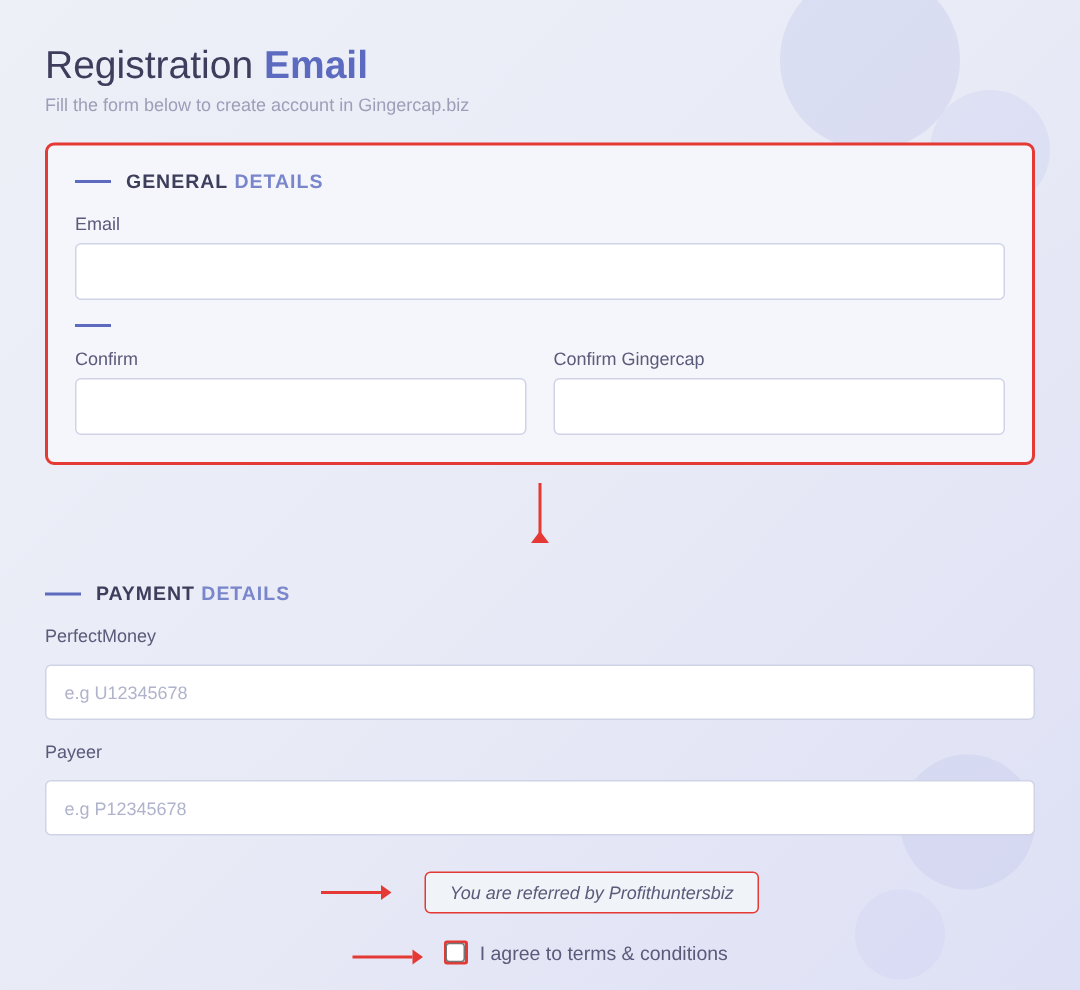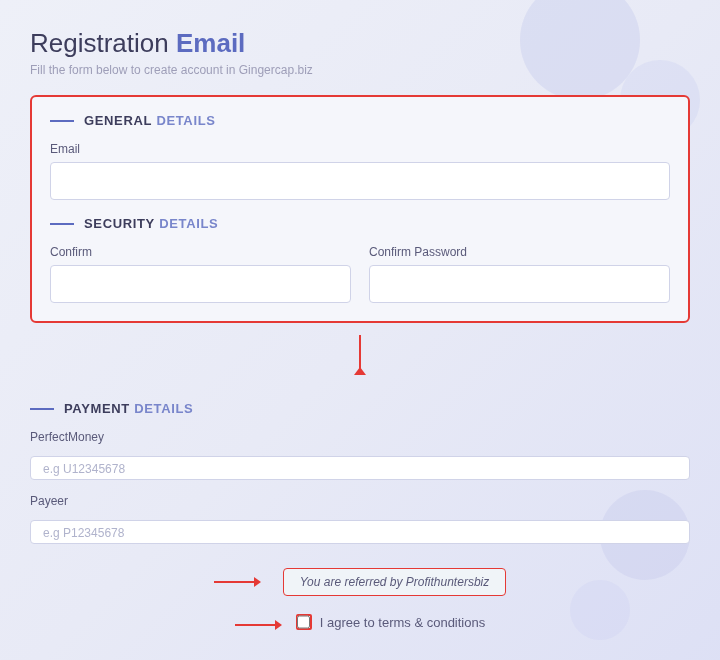--- a/index.html
+++ b/index.html
@@ -159,21 +159,21 @@
     }
 
     
     .payment-section {
       background: transparent;
       padding: 16px 0 0 0;
     }
 
     .full-width-input {
       width: 100%;
-      height: 24px;
+      height: 37px;
       border: 1.5px solid #d0d3e8;
       border-radius: 4px;
       background: #ffffff;
       padding: 0 12px;
       font-size: 13px;
       color: #3d3d5c;
       outline: none;
       margin-top: 6px;
       margin-bottom: 14px;
     }
@@ -286,32 +286,29 @@
     <div class="form-row">
       <div class="form-group">
         <label class="form-label">Email</label>
         <input class="form-input" type="email" placeholder="" style="">
       </div>
     </div>
 
     <div class="security-section">
       <div class="section-header">
         <div class="section-line"></div>
-        <span class="section-title">
-          <span>SECURITY</span>&nbsp;<span class="detail-word">DETAILS</span>
-        </span>
       </div>
 
       <div class="form-row">
         <div class="form-group">
           <label class="form-label">Confirm</label>
           <input class="form-input" type="password" placeholder="" style="">
         </div>
         <div class="form-group">
-          <label class="form-label">Confirm Password</label>
+          <label class="form-label">Confirm Gingercap</label>
           <input class="form-input" type="password" placeholder="" style="">
         </div>
       </div>
     </div>
 
   </div>
 
   <div class="arrow-up-container">
     <div class="arrow-head"></div>
     <div class="arrow-line"></div>

